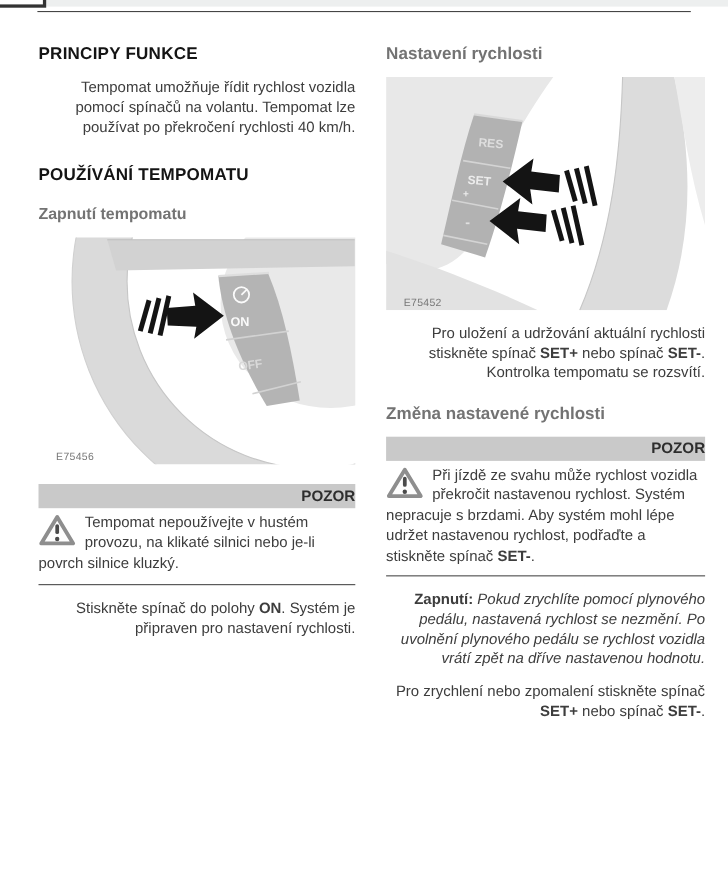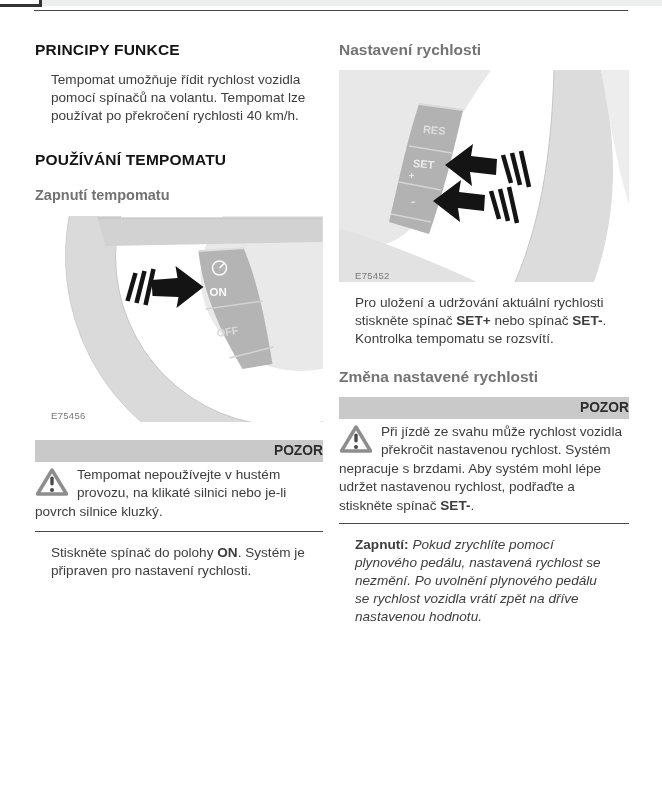--- a/index.html
+++ b/index.html
@@ -14,32 +14,32 @@
   }
   .page { position: absolute; inset: 0; background: #fff; }
 
   
   .top-strip { position: absolute; top: 0; left: 0; width: 662px; height: 6px; background: #edefef; }
   .corner-box { position: absolute; top: -13px; left: -12px; width: 54px; height: 20px; background: #fff; border: 3px solid #333; }
 
   h1.title { margin: 27px 0 0; text-align: center; font-size: 22px; font-weight: bold; color: #101010; line-height: 25px; }
   .title-rule { border: none; border-top: 1px solid #454545; margin: 10px 34px 0; }
 
-  .cols { display: flex; padding: 0 35px; gap: 16px; }
+  .cols { display: flex; padding: 0 35px; gap: 28px; }
   .col { flex: none; }
   .col-left { width: 288px; }
   .col-right { width: 290px; }
 
   h2.sect { font-size: 15.5px; font-weight: bold; color: #141414; margin: 30px 0 0; letter-spacing: .2px; line-height: 18px; }
   h2.sect2 { margin-top: 26px; }
   h3.sub { font-size: 14.5px; font-weight: bold; color: #737373; margin: 18px 0 0; line-height: 17px; }
   h3.sub-big { font-size: 15.5px; margin-top: 30px; }
   h3.sub-change { font-size: 15.5px; margin-top: 20px; }
 
-  p.body { font-size: 13.6px; line-height: 18px; margin: 12px 16px 0; }
+  p.body { font-size: 13.6px; line-height: 18px; margin: 12px 0 0; text-align: right; }
 
   .figure { position: relative; margin-top: 12px; }
   .figure svg { display: block; }
   .figure-code { position: absolute; left: 16px; bottom: 1px; font-size: 9.5px; color: #777; letter-spacing: .3px; }
 
   .warnbox { margin-top: 18px; border-bottom: 1px solid #4a4a4a; padding-bottom: 10px; }
   .warnbox-r { margin-top: 12px; padding-bottom: 8px; }
   .warn-header { background: #c9c9c9; text-align: right; font-weight: bold; font-size: 13.8px; color: #2d2d2d; padding: 3px 0 4px; }
   .warn-body { margin-top: 4px; font-size: 13.6px; line-height: 18.4px; }
   .warn-body::after { content: ""; display: block; clear: both; }
@@ -174,16 +174,17 @@
           <svg class="warn-triangle" width="34" height="30" viewBox="0 0 34 30">
             <path d="M17 3 L31.5 27 L2.5 27 Z" fill="#fdfdfd" stroke="#8e8e8e" stroke-width="3.5" stroke-linejoin="round"></path>
             <rect x="15.3" y="9.5" width="3.4" height="9" rx="1.7" fill="#4a4a4a"></rect>
             <circle cx="17" cy="23" r="2" fill="#4a4a4a"></circle>
           </svg>
           <span><span>Při jízdě ze svahu může rychlost vozidla překročit nastavenou rychlost. Systém nepracuje s brzdami. Aby systém mohl lépe udržet nastavenou rychlost, podřaďte a stiskněte spínač </span><span style="font-weight: bold;">SET-</span><span>.</span></span>
         </div>
       </div>
 
       <p class="body note"><span style="font-weight: bold;">Zapnutí: </span><span style="font-style: italic;">Pokud zrychlíte pomocí plynového pedálu, nastavená rychlost se nezmění. Po uvolnění plynového pedálu se rychlost vozidla vrátí zpět na dříve nastavenou hodnotu.</span></p>
+      <p class="body accel"><span>Pro zrychlení nebo zpomalení stiskněte spínač </span><span style="font-weight: bold;">SET+</span><span> nebo spínač </span><span style="font-weight: bold;">SET-</span><span>.</span></p>
     </div>
 
   </div>
 </div>
 
 </body></html>

